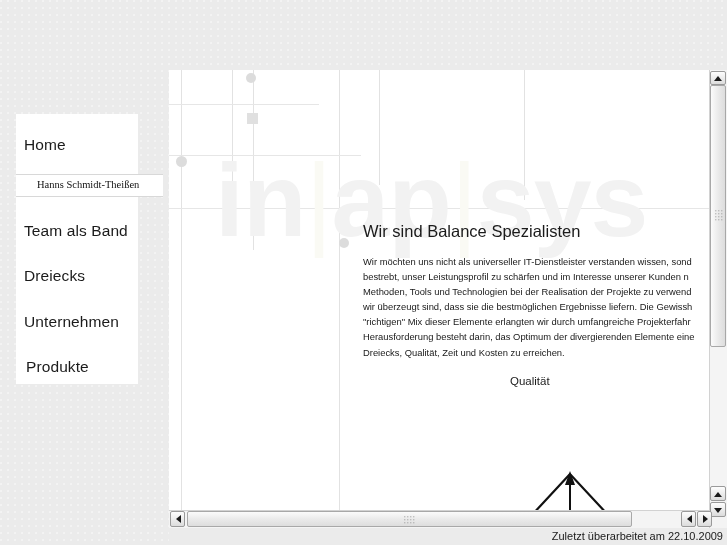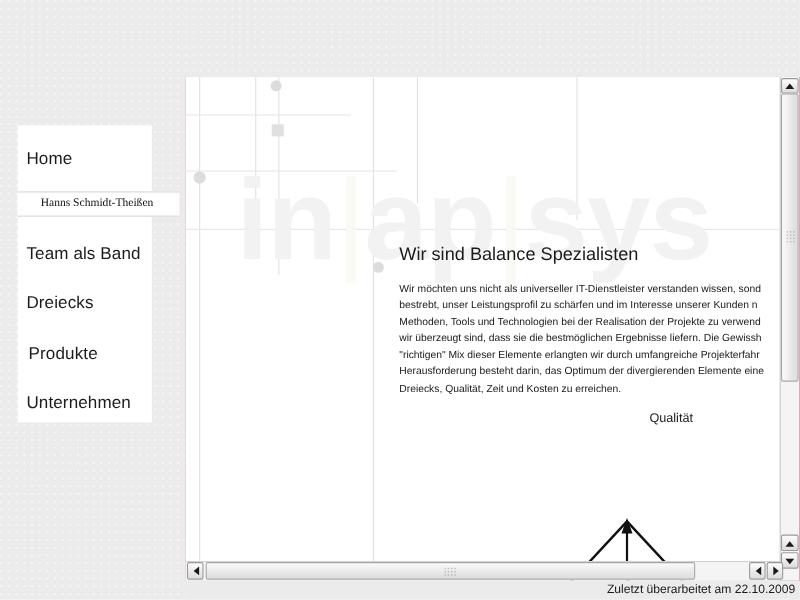--- a/index.html
+++ b/index.html
@@ -158,21 +158,21 @@
     left: 300px;
     top: 305px;
     width: 230px;
     height: 190px;
   }
   #diagram-label-top {
     position: absolute;
     left: 41px;
     top: 0;
     width: 120px;
-    text-align: right;
+    text-align: left;
     font-size: 11.5px;
     color: #1a1a1a;
   }
 
   
   .sb-btn {
     position: absolute;
     background: linear-gradient(to bottom, #fdfdfd, #dcdcdc);
     border: 1px solid #9a9a9a;
     border-radius: 2px;
@@ -272,22 +272,22 @@
 </head>
 <body>
 
 <div id="page-bg"></div>
 
 <div id="nav-panel">
   <a class="nav-item">Home</a>
   <div style="height:40px"></div>
   <a class="nav-item">Team als Band</a>
   <a class="nav-item">Dreiecks</a>
+  <a class="nav-item">Unternehmen</a>
   <a class="nav-item nav-indent">Produkte</a>
-  <a class="nav-item">Unternehmen</a>
 </div>
 
 <div id="subnav">
   <a class="subnav-item">Hanns Schmidt-Theißen</a>
 </div>
 
 <div id="content-window">
   <div id="content-canvas">
 
     <div class="gridline-v" style="left:12px; top:0; height:500px;"></div>

